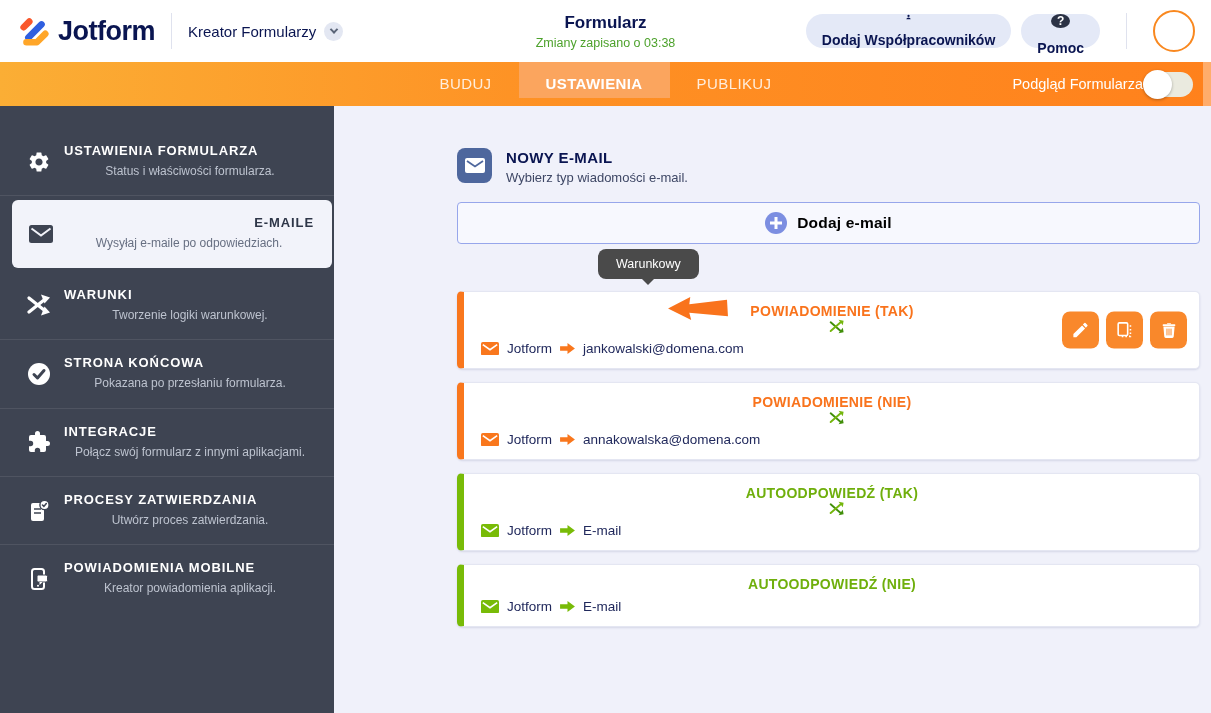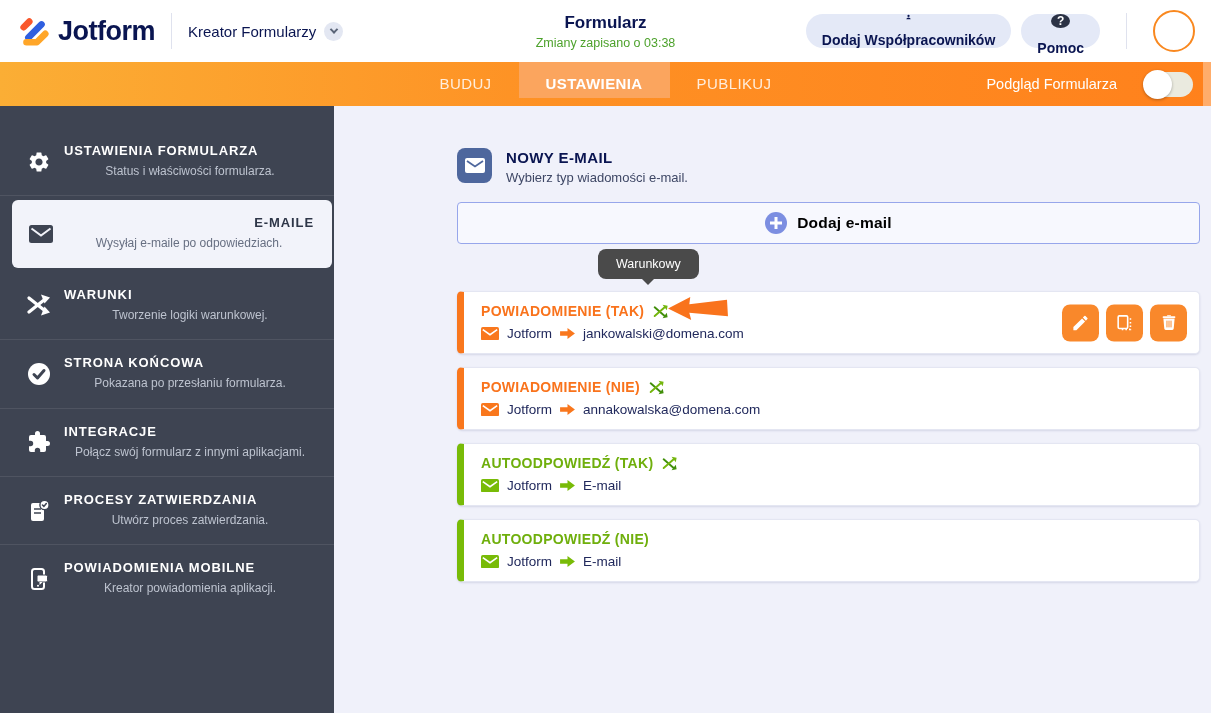--- a/index.html
+++ b/index.html
@@ -20,21 +20,21 @@
   .top-right { margin-left:auto; display:flex; align-items:center; gap:10px; }
   .pill { display:flex; align-items:center; gap:12px; height:34px; border:none; border-radius:17px; background:#E4E9F7; padding:0 16px; font-family:inherit; font-size:14px; font-weight:bold; color:#0A1551; cursor:pointer;flex-direction:column; }
   .qmark { width:19px; height:19px; border-radius:50%; background:#2B3245; color:#fff; font-size:12px; font-weight:bold; display:flex; align-items:center; justify-content:center; }
   .avatar { width:42px; height:42px; border-radius:50%; background:#fff; border:2.5px solid #F9881F; cursor:pointer; }
 
   
   .navbar { height:44px; background:linear-gradient(90deg,#FBAE35 0%,#FE9124 45%,#FF811C 100%); position:relative; display:flex; align-items:stretch; }
   .tabs { position:absolute; left:50%; transform:translateX(-50%); display:flex; height:36px; }
   .tab { padding:0 27px; line-height:44px; font-size:15px; color:#FFEDDC; letter-spacing:0.4px; cursor:pointer; }
   .tab.active { background:#FBA55E; color:#fff; font-weight:bold; }
-  .preview { position:absolute; right:18px; top:0; height:44px; display:flex; align-items:center; gap:28px; }
+  .preview { position:absolute; right:18px; top:0; height:44px; display:flex; align-items:center; gap:2px; }
   .preview-label { color:#fff; font-size:14.5px; }
   .toggle { width:48px; height:25px; border-radius:13px; background:#EAEADF; position:relative; cursor:pointer; }
   .knob { width:29px; height:29px; border-radius:50%; background:#fff; position:absolute; left:-2px; top:-2px; box-shadow:0 1px 3px rgba(0,0,0,.3); }
   .scroll-track { position:absolute; right:0; top:0; width:8px; height:44px; background:rgba(255,255,255,.35); }
 
   
   .app-body { display:flex; height:607px; }
   .sidebar { width:334px; background:#3E4452; flex-shrink:0; padding-top:22px; }
   .side-item { position:relative; padding:15px 18px 15px 64px; cursor:pointer; border-bottom:1px solid rgba(255,255,255,.09); }
   .side-item:last-child { border-bottom:none; }
@@ -60,21 +60,21 @@
   .plus-circle::before { width:12px; height:3px; transform:translate(-50%,-50%); }
   .plus-circle::after  { width:3px; height:12px; transform:translate(-50%,-50%); }
   .add-label { font-size:15.5px; font-weight:bold; color:#000000; letter-spacing:0.2px; }
 
   .tooltip-row { position:relative; height:47px; }
   .tooltip { position:absolute; left:141px; top:5px; background:#4A4A4A; color:#fff; font-size:12.5px; padding:8px 18px; border-radius:8px; }
   .tooltip::after { content:""; position:absolute; left:50%; bottom:-6px; transform:translateX(-50%); border-left:7px solid transparent; border-right:7px solid transparent; border-top:7px solid #4A4A4A; }
 
   .card { background:#fff; border:1px solid #E4E6F2; border-left:7px solid #F9771D; border-radius:5px; box-shadow:0 1px 2px rgba(90,100,150,.18); padding:11px 16px 12px 17px; position:relative; margin-bottom:13px; cursor:pointer; }
   .card.green { border-left-color:#78BB07; }
-  .card-title-row { display:flex; align-items:center; }
+  .card-title-row { display:flex; align-items:center;flex-direction:column; }
   .card-title { font-size:14px; font-weight:bold; letter-spacing:0.3px; }
   .card.orange .card-title { color:#F9731C; }
   .card.green  .card-title { color:#6FAF0C; }
   .cond-icon { margin-left:9px; display:inline-flex; cursor:pointer; }
   .big-arrow { position:absolute; left:203px; top:2px; }
   .card-row { margin-top:7px; display:flex; align-items:center; gap:8px; font-size:13.5px; color:#0A1551; }
   .sender, .recipient { color:#21295C; }
   .ico-o { color:#F9771D; display:inline-flex; }
   .ico-g { color:#78BB07; display:inline-flex; }
   .actions { position:absolute; right:12px; top:50%; transform:translateY(-50%); display:flex; gap:7px; }

